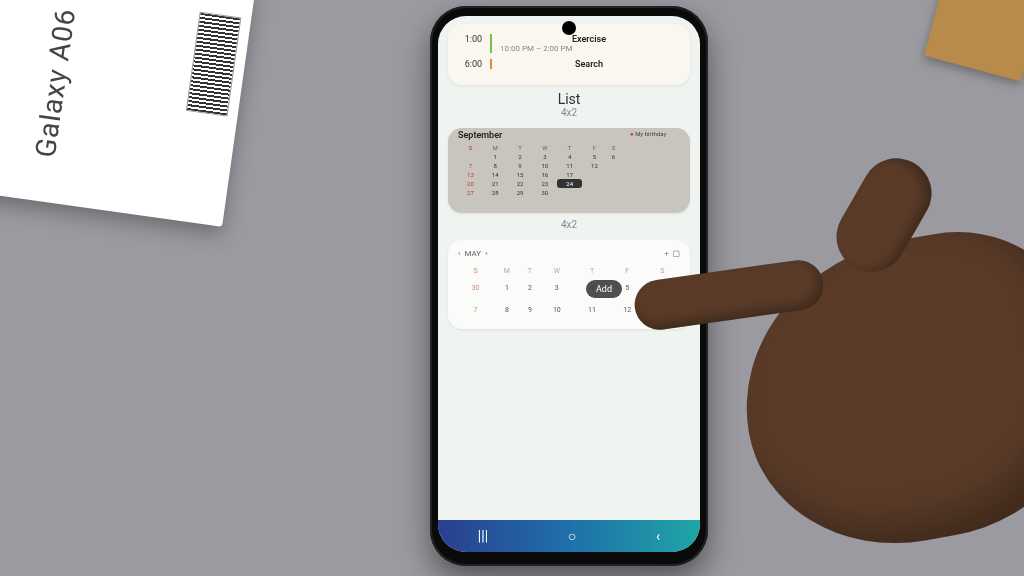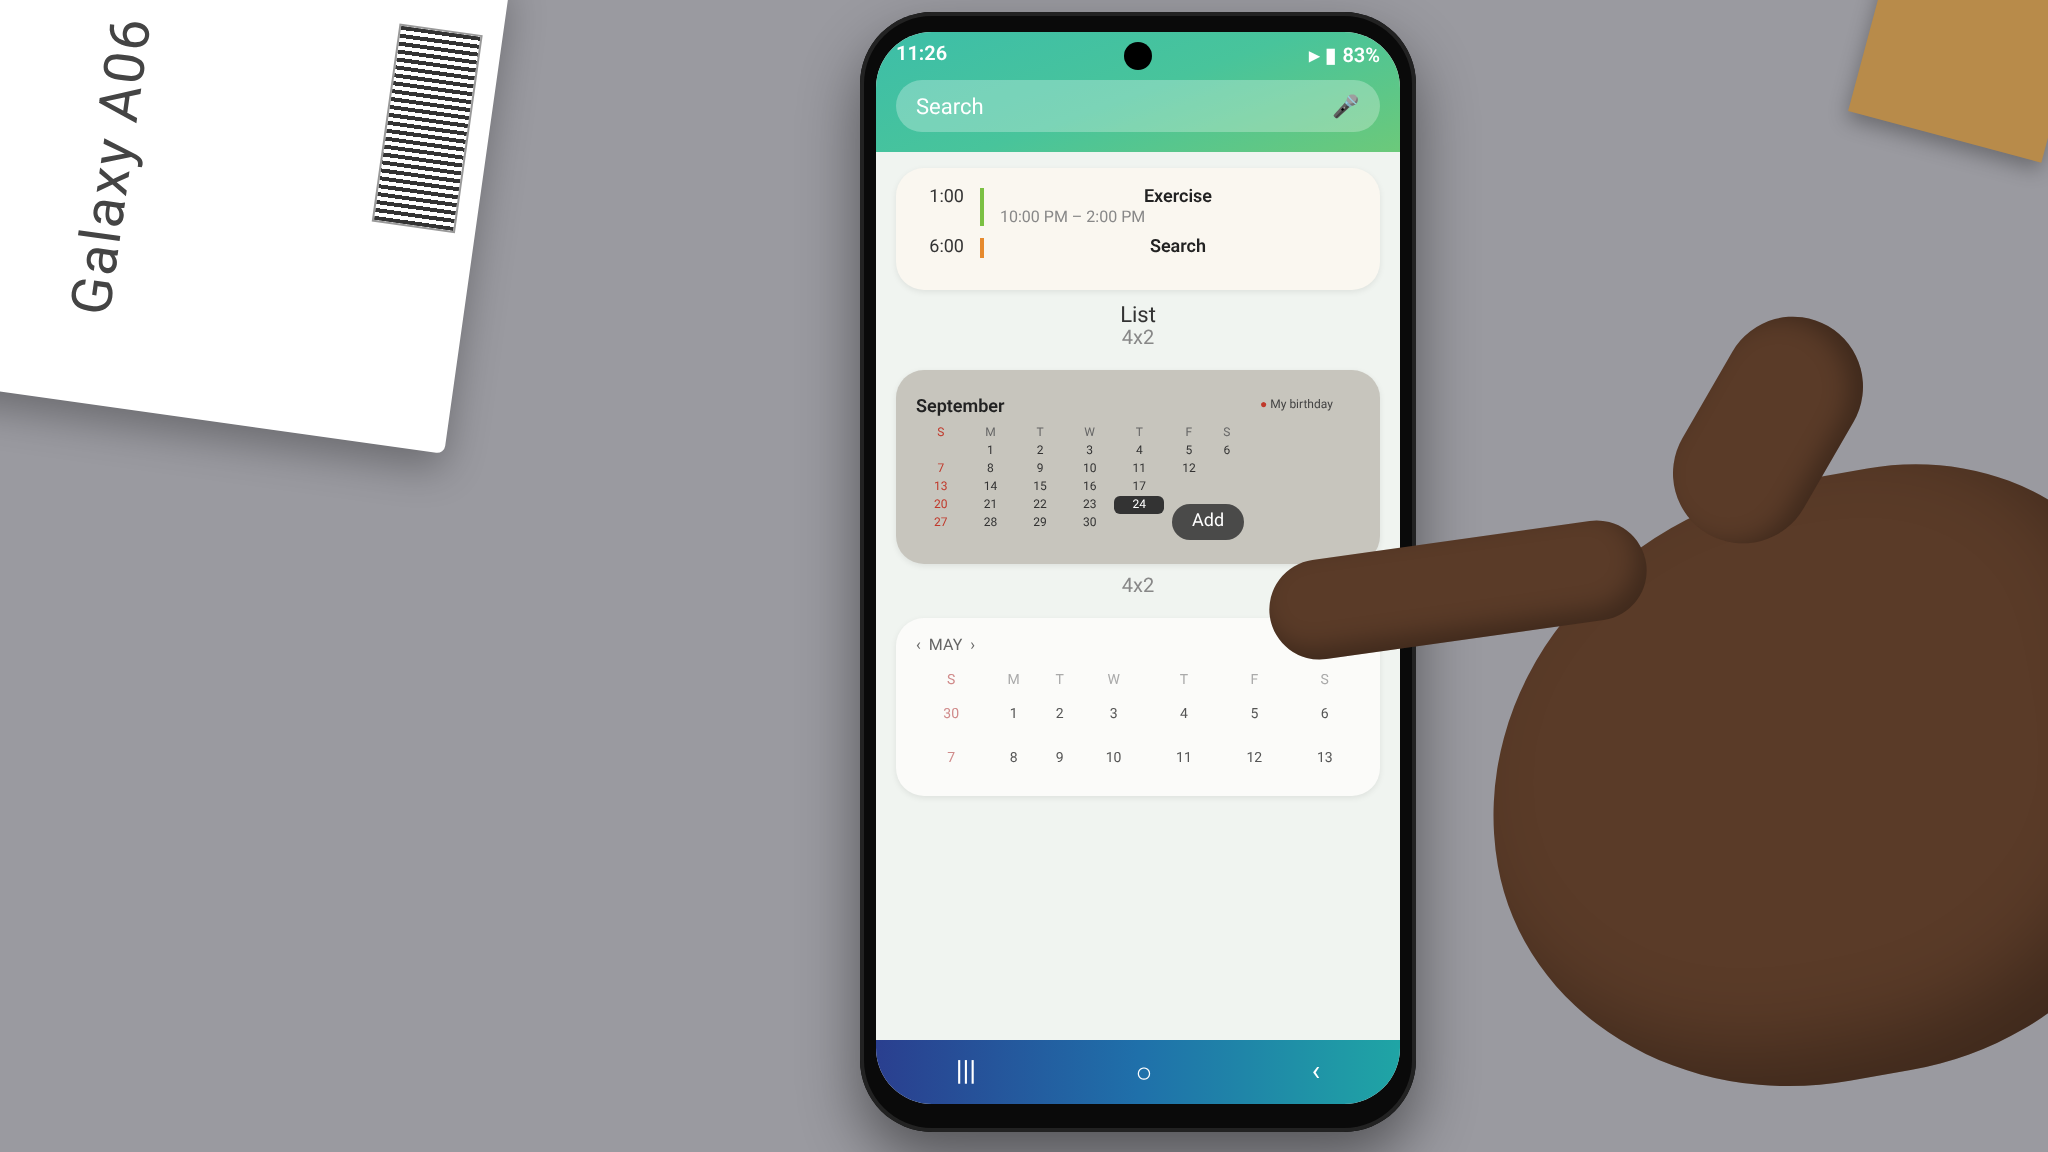--- a/index.html
+++ b/index.html
@@ -63,39 +63,39 @@
     }
     .card.dark { background:#c7c5bd; }
     .ev { display:flex; gap:8px; font-size:9px; margin-bottom:6px; }
     .ev .t { min-width:22px; text-align:right; color:#333; }
     .ev .bar { width:2px; background:#7bc043; }
     .ev .bar.orange { background:#e68a2e; }
     .ev .body { flex:1; }
     .ev .body .title { font-weight:600; color:#222;text-align:center; }
     .ev .body .sub { color:#888; font-size:8px; }
     .lbl { text-align:center; margin:6px 0 10px; }
-    .lbl .name { font-size:11px; color:#333; }
+    .lbl .name { font-size:14px; color:#333; }
     .lbl .size { font-size:10px; color:#888; }
 
     
     .month-grid { display:flex; gap:10px; }
     .mini-cal { flex:1; }
     .mini-cal .mtitle { font-size:9px; font-weight:600; color:#222; margin-bottom:3px; }
     .mini-cal table { width:100%; border-collapse:collapse; font-size:6px; text-align:center; }
     .mini-cal th { color:#666; font-weight:400; padding:1px 0; }
     .mini-cal th.sun, .mini-cal td.sun { color:#c0392b; }
     .mini-cal td { padding:1px 0; color:#333; }
     .mini-cal td.today { background:#333; color:#fff; border-radius:3px; }
     .side-ev { font-size:6px; color:#444; min-width:50px; }
     .side-ev .dot { color:#c0392b; }
 
     .add-pill {
       position:absolute; background:rgba(60,60,60,.9); color:#fff;
       font-size:9px; padding:4px 10px; border-radius:12px;
-      left:148px; top:236px;
+      left:148px; top:264px;
     }
 
     
     .card.light { background:#fbfbf9; padding:8px 10px; }
     .gcal-hdr { display:flex; justify-content:space-between; align-items:center; font-size:8px; color:#666; }
     .gcal-hdr .nav { display:flex; align-items:center; gap:4px; }
     .gcal table { width:100%; border-collapse:collapse; font-size:7px; text-align:center; margin-top:6px; }
     .gcal th { color:#aaa; font-weight:400; padding:2px 0; }
     .gcal th.sun, .gcal td.sun { color:#d08b8b; }
     .gcal td { padding:7px 0; color:#555; }
@@ -134,34 +134,20 @@
   <div class="box-label">Galaxy A06</div>
   <div class="box-sticker"></div>
 </div>
 
 <div class="wood"></div>
 
 <div class="phone">
   <div class="screen">
     <div class="notch"></div>
 
-    <div class="hdr">
-      <div class="status">
-        <span>11:26</span>
-        <span class="r">
-          <span>▸</span>
-          <span>▮</span>
-          <span>83%</span>
-        </span>
-      </div>
-      <div class="search">
-        <span>Search</span>
-        <span>🎤</span>
-      </div>
-    </div>
 
     <div class="content">
 
       <div class="card">
         <div class="ev">
           <div class="t">1:00</div>
           <div class="bar"></div>
           <div class="body">
             <div class="title">Exercise</div>
             <div class="sub">10:00 PM – 2:00 PM</div>
@@ -173,21 +159,21 @@
           <div class="body">
             <div class="title">Search</div>
           </div>
         </div>
       </div>
       <div class="lbl">
         <div class="name">List</div>
         <div class="size">4x2</div>
       </div>
 
-      <div class="card dark" style="position:relative; padding:14px 10px 16px;">
+      <div class="card dark" style="position:relative; padding:2px 10px 16px;">
         <div class="month-grid">
           <div class="mini-cal">
             <div class="mtitle">September</div>
             <table>
               <tbody>
                   <tr>
                 <th class="sun">S</th>
                     <th>M</th>
                     <th>T</th>
                     <th>W</th>

